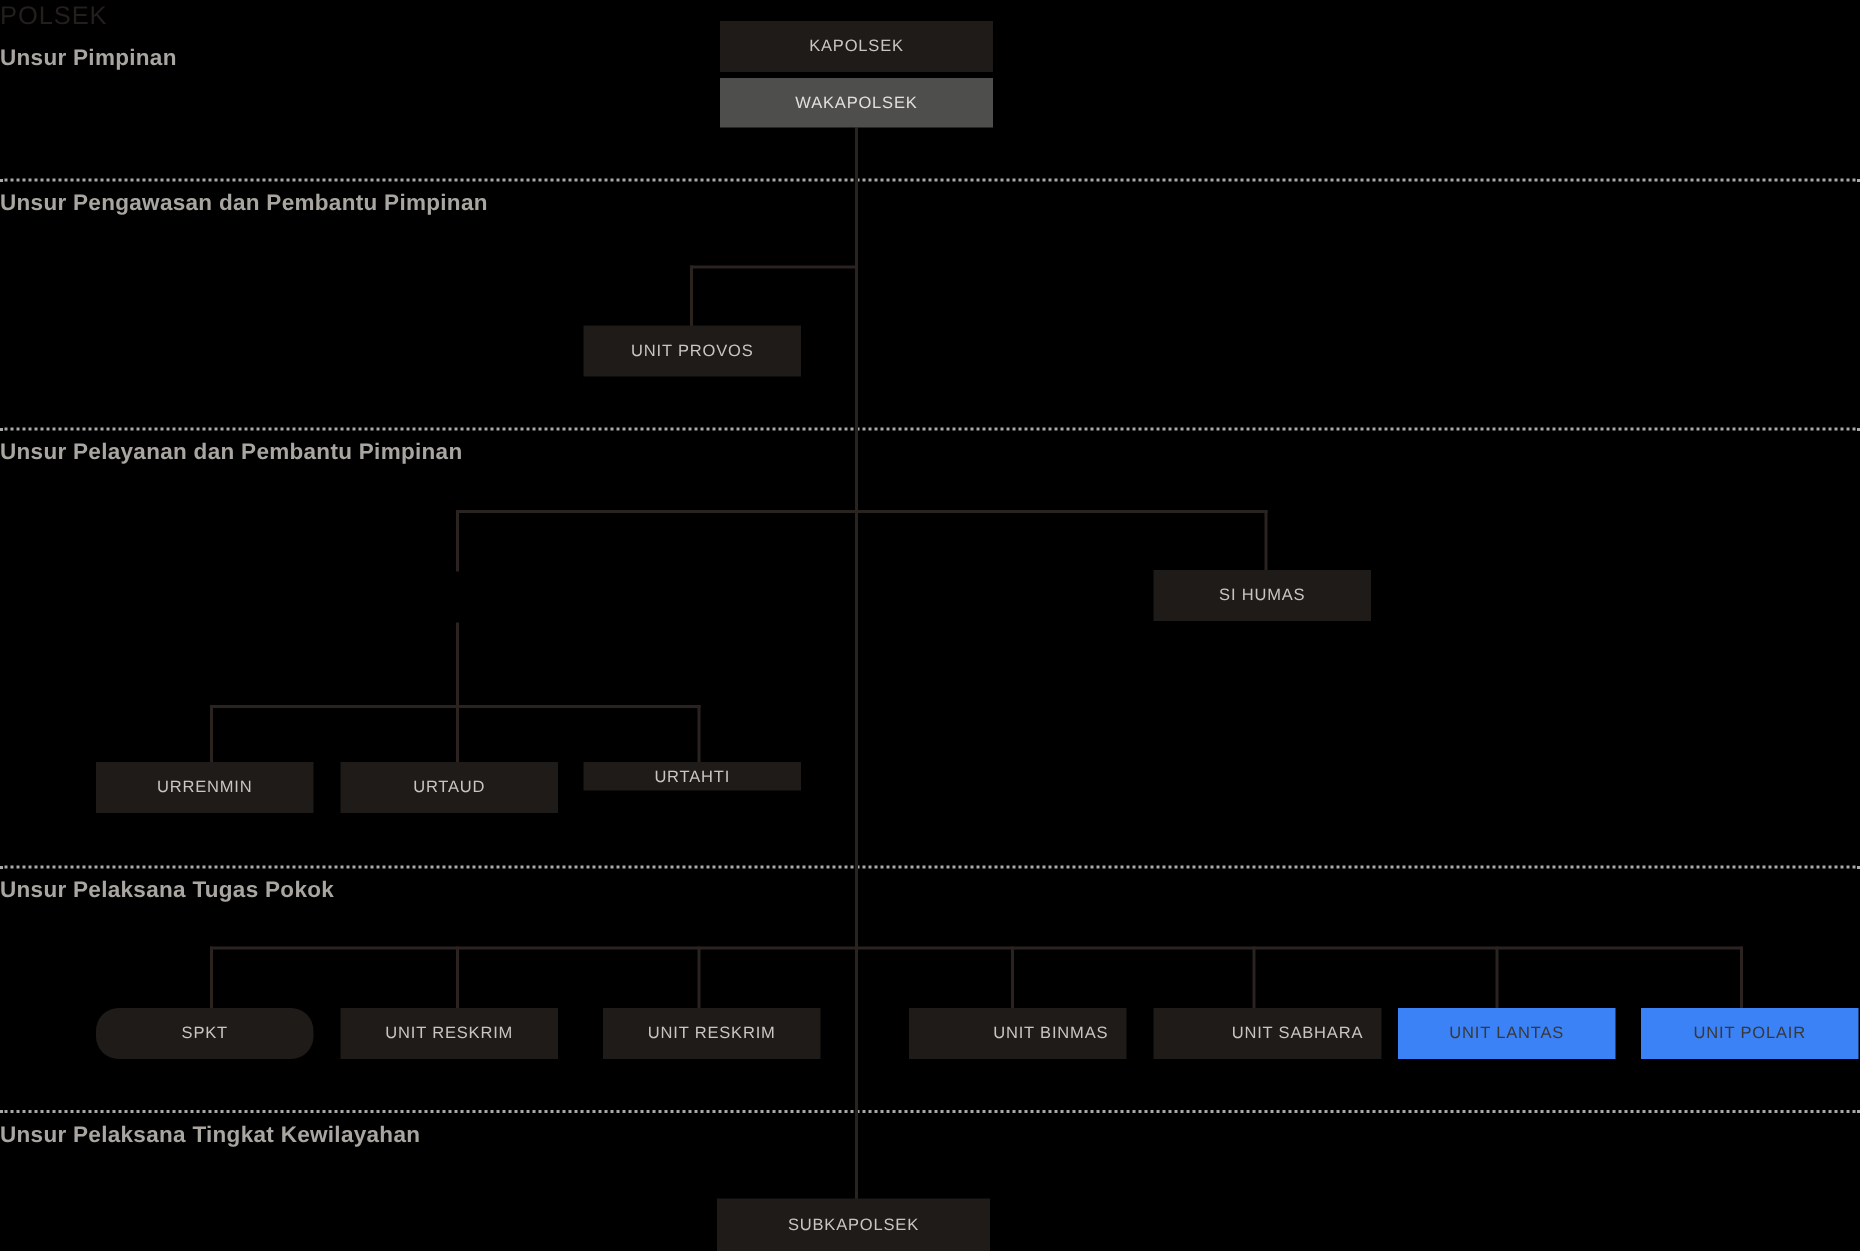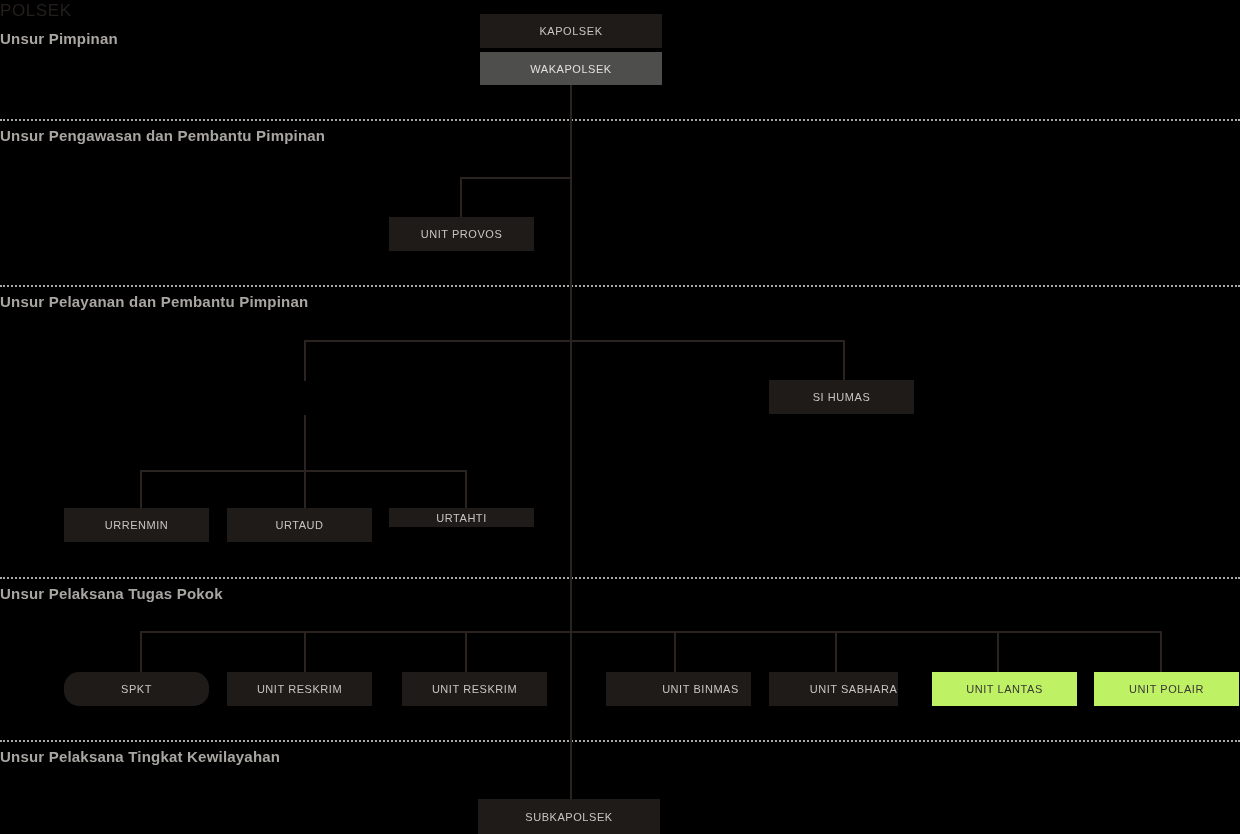--- a/index.html
+++ b/index.html
@@ -64,21 +64,21 @@
   }
   .node.dark {
     background: #1f1b19;
     color: #c9c5c1;
   }
   .node.mid {
     background: #4e4e4c;
     color: #e2dfdc;
   }
   .node.light {
-    background: #bef264;
+    background: #3b82f6;
     color: #3a3734;
   }
 
   
   .line {
     position: absolute;
     background: #2a2320;
     z-index: 1;
   }
   .line.v { width: 2px; }
@@ -159,21 +159,21 @@
   </div>
   <div class="node dark" style="left:227px; top:672px; width:145px; height:34px;">
     <span>UNIT RESKRIM</span>
   </div>
   <div class="node dark" style="left:402px; top:672px; width:145px; height:34px;">
     <span>UNIT RESKRIM</span>
   </div>
   <div class="node dark" style="left:606px; top:672px; width:145px; height:34px;padding-left:44px;">
     <span>UNIT BINMAS</span>
   </div>
-  <div class="node dark" style="left:769px; top:672px; width:129px; height:34px;padding-left:40px;">
+  <div class="node dark" style="left:769px; top:672px; width:152px; height:34px;padding-left:40px;">
     <span>UNIT SABHARA</span>
   </div>
   <div class="node light" style="left:932px; top:672px; width:145px; height:34px;">
     <span>UNIT LANTAS</span>
   </div>
   <div class="node light" style="left:1094px; top:672px; width:145px; height:34px;">
     <span>UNIT POLAIR</span>
   </div>
 
   <div class="node dark" style="left:478px; top:799px; width:182px; height:35px;">

